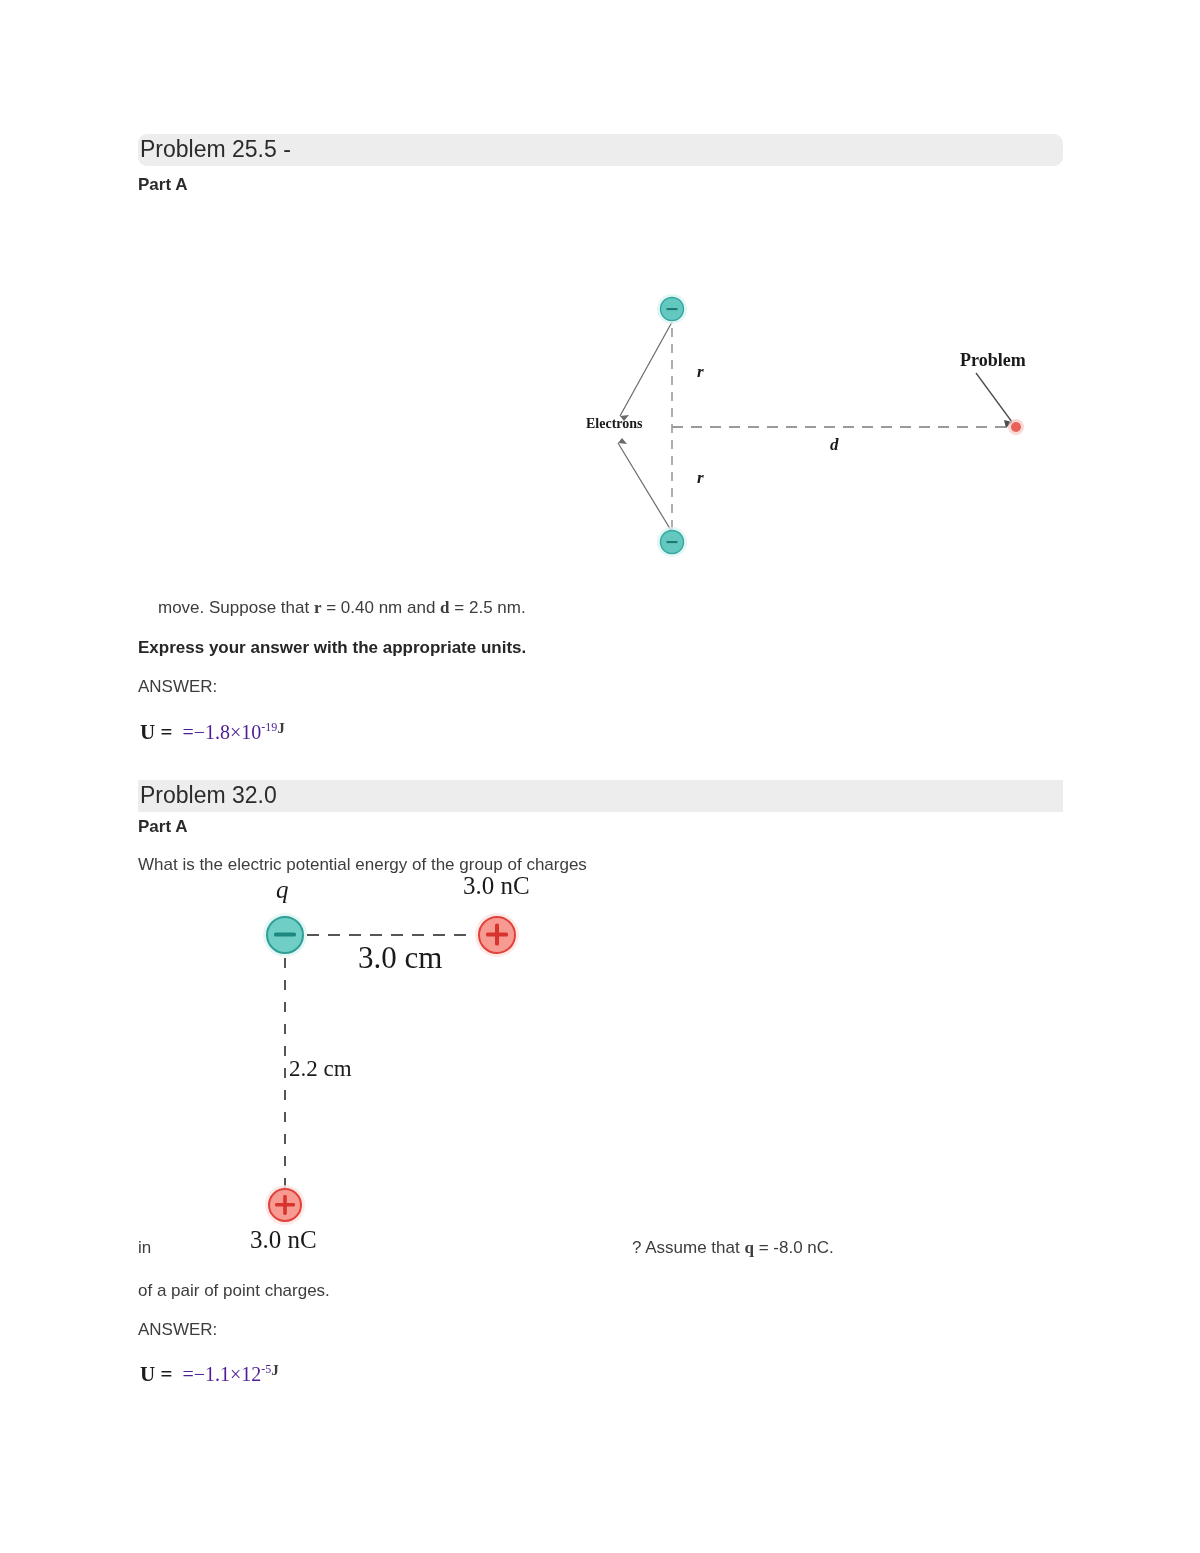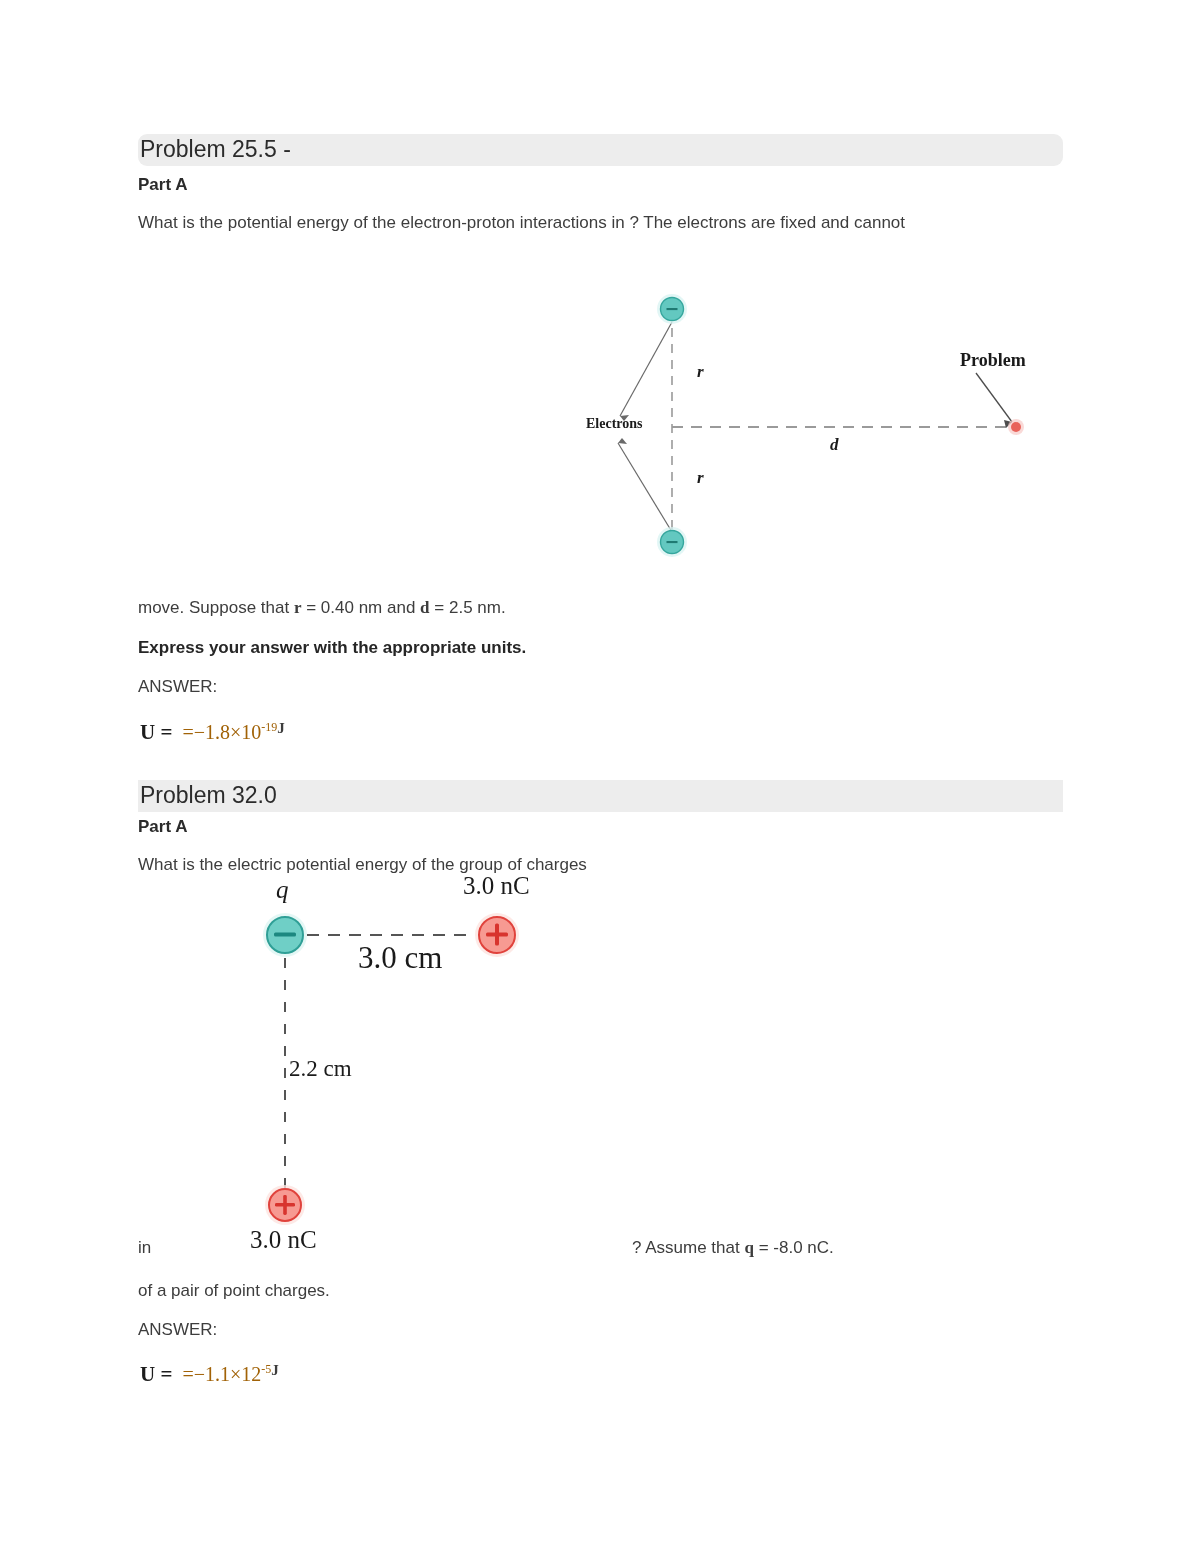--- a/index.html
+++ b/index.html
@@ -64,21 +64,21 @@
     font-family: "Liberation Serif", serif;
   }
   .answer-u {
     font-size: 21px;
     font-weight: bold;
     color: #1c1c1c;
     font-family: "Liberation Serif", serif;
   }
   .answer-val {
     font-size: 20px;
-    color: #a16207;
+    color: #4c1d95;
     font-family: "Liberation Serif", serif;
     margin-left: 10px;
   }
   .answer-val sup {
     font-size: 12px;
   }
   .answer-unit {
     font-size: 15px;
     font-weight: bold;
     font-family: "Liberation Serif", serif;
@@ -118,21 +118,20 @@
 <body>
 
 <div class="page">
 
   <div class="section-header" style="top:134px;border-radius:9px;">
     <span style="position:absolute;left:2px;top:0px;">Problem 25.5 -</span>
   </div>
 
   <div class="part-label" style="top:175px;">Part A</div>
 
-  <div class="body-text" style="top:213px;">What is the potential energy of the electron-proton interactions in ? The electrons are fixed and cannot</div>
 
   <div id="figure1">
     <svg width="490" height="290" viewBox="0 0 490 290" xmlns="http://www.w3.org/2000/svg">
 
       <line x1="112" y1="32" x2="112" y2="262" stroke="#9a9a9a" stroke-width="1.6" stroke-dasharray="9,7"></line>
 
       <line x1="112" y1="147" x2="456" y2="147" stroke="#9a9a9a" stroke-width="1.8" stroke-dasharray="11,8"></line>
 
       <path d="M60,136 L112,42" stroke="#6a6a6a" stroke-width="1.2" fill="none"></path>
       <path d="M58,163 L112,252" stroke="#6a6a6a" stroke-width="1.2" fill="none"></path>
@@ -165,21 +164,21 @@
 
     <span class="fig-label bold" style="left:400px; top:70px; font-size:18px;">Problem</span>
 
     <span class="fig-label ital" style="left:137px; top:82px; font-size:17px;">r</span>
 
     <span class="fig-label ital" style="left:137px; top:188px; font-size:17px;">r</span>
 
     <span class="fig-label ital" style="left:270px; top:155px; font-size:17px;">d</span>
   </div>
 
-  <div class="body-text" style="top:598px;">
+  <div class="body-text" style="top:598px;margin-left:20px;">
     <span>move. Suppose that </span><span class="mathvar">r</span><span> = 0.40 nm and </span><span class="mathvar">d</span><span> = 2.5 nm.</span>
   </div>
 
   <div class="body-text bold" style="top:638px;">Express your answer with the appropriate units.</div>
 
   <div class="body-text" style="top:677px;">ANSWER:</div>
 
   <div class="answer-row" style="top:720px;">
     <span class="answer-u">U =</span><span class="answer-val"><span>=−1.8×10</span><sup>-19</sup></span><span class="answer-unit">J</span>
   </div>

